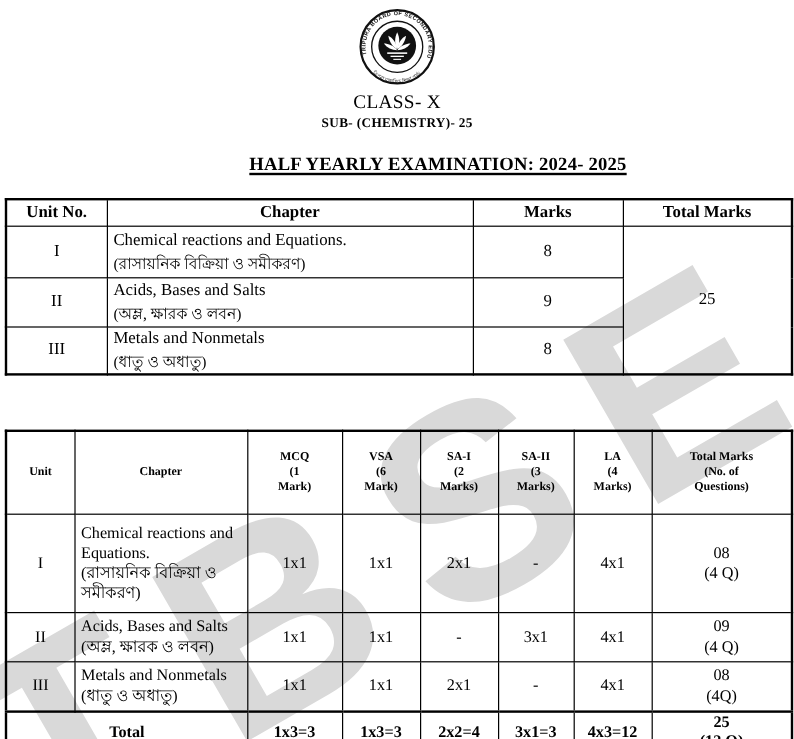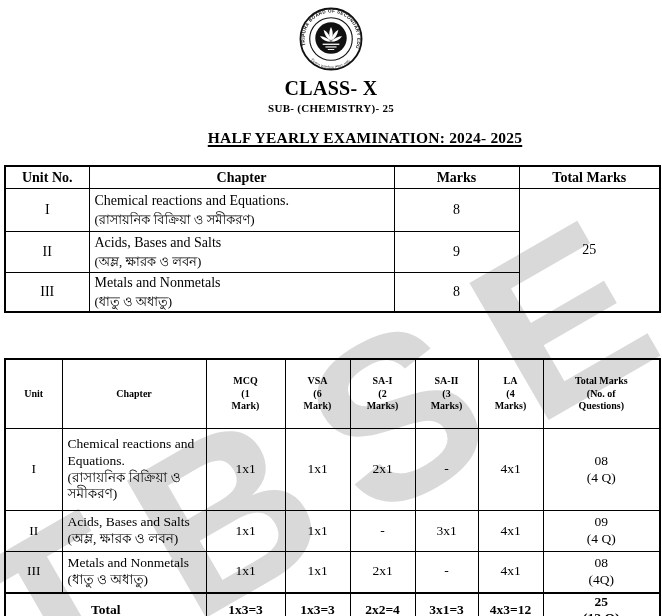--- a/index.html
+++ b/index.html
@@ -11,21 +11,21 @@
   .watermark{
     position:absolute;left:330px;top:455px;z-index:0;
     transform:translate(-50%,-50%) rotate(-30deg);
     font-family:"Liberation Sans","DejaVu Sans",sans-serif;
     font-weight:bold;font-size:230px;letter-spacing:38px;line-height:1;
     color:#d9d9d9;white-space:nowrap;user-select:none;pointer-events:none;
   }
   
   .header{position:absolute;top:2px;left:0;width:100%;text-align:center;z-index:1;}
   .seal{display:block;margin:0 auto;width:74px;height:74px;}
-  .class-line{font-weight:bold;font-size:20px;letter-spacing:.3px;margin-top:1px;}
+  .class-line{font-weight:normal;font-size:16px;letter-spacing:.3px;margin-top:1px;}
   .sub-line{font-weight:bold;font-size:11px;letter-spacing:.3px;margin-top:2px;}
   .exam-title{
     position:absolute;top:129px;left:0;width:100%;text-align:center;z-index:1;
     font-weight:bold;font-size:15.5px;letter-spacing:.2px;
     text-decoration:underline;text-decoration-thickness:1.5px;text-underline-offset:2px;padding-left:34px;
   }
   .blueprint-title{
     position:absolute;top:321px;left:0;width:100%;text-align:center;z-index:1;
     font-weight:bold;font-size:14.5px;letter-spacing:.2px;
     text-decoration:underline;text-decoration-thickness:1.5px;text-underline-offset:2px;

